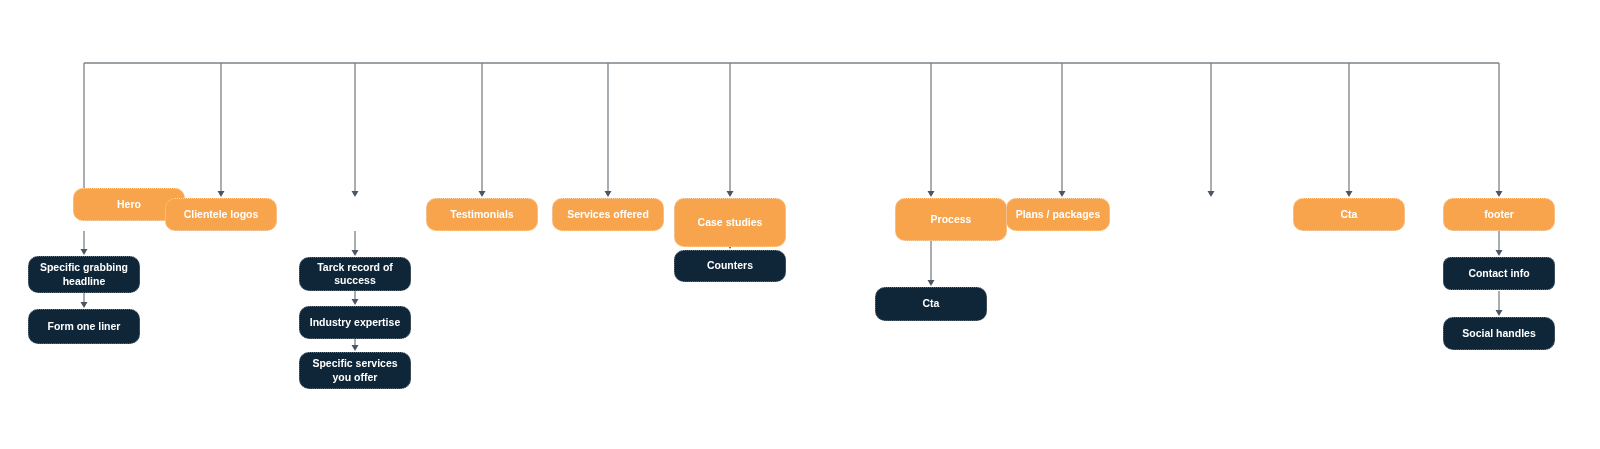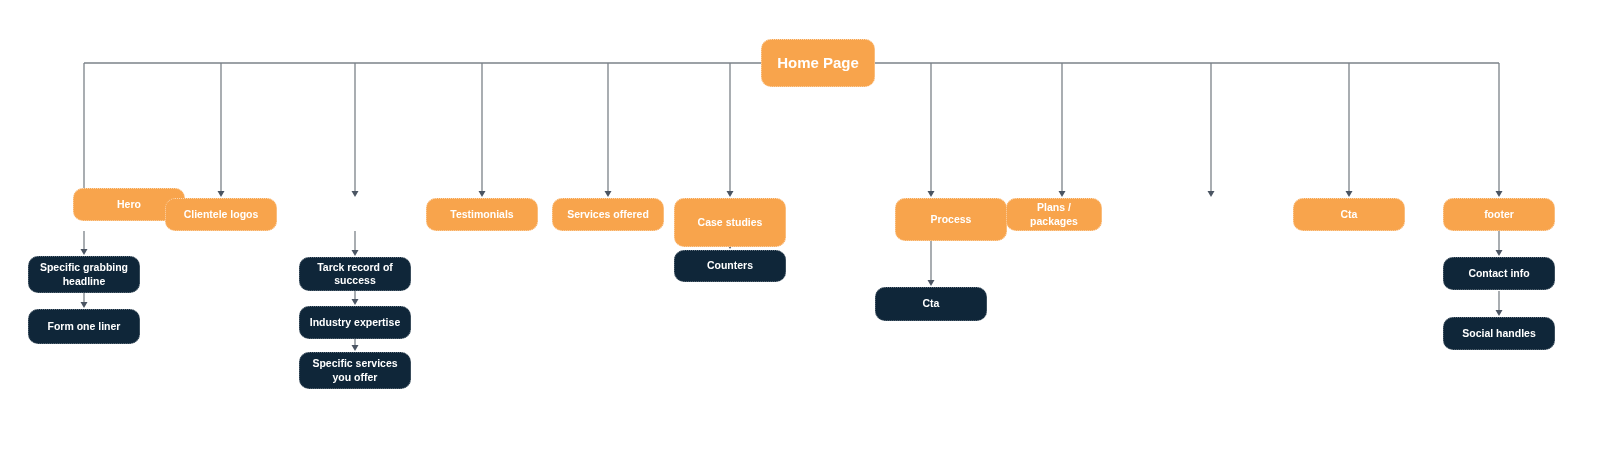--- a/index.html
+++ b/index.html
@@ -110,39 +110,38 @@
 
     <path d="M931,231 V280"></path>
     <polygon points="927.5,280 934.5,280 931,286"></polygon>
 
     <path d="M1499,231 V250"></path>
     <polygon points="1495.5,250 1502.5,250 1499,256"></polygon>
     <path d="M1499,291 V310"></path>
     <polygon points="1495.5,310 1502.5,310 1499,316"></polygon>
   </svg>
 
-  <div class="node root" style="left:761px; top:39px; width:114px; height:48px;">Home Page</div>
 
   <div class="node primary" style="left:28px; top:188px; width:112px; height:33px;margin-left:45px;">Hero</div>
   <div class="node primary" style="left:165px; top:198px; width:112px; height:33px;">Clientele logos</div>
   <div class="node primary" style="left:426px; top:198px; width:112px; height:33px;">Testimonials</div>
   <div class="node primary" style="left:552px; top:198px; width:112px; height:33px;">Services offered</div>
   <div class="node primary" style="left:674px; top:198px; width:112px; height:49px;">Case studies</div>
   <div class="node primary" style="left:875px; top:198px; width:112px; height:43px;margin-left:20px;">Process</div>
-  <div class="node primary" style="left:1006px; top:198px; width:96px; height:33px;">Plans / packages</div>
+  <div class="node primary" style="left:1006px; top:198px; width:104px; height:33px;">Plans / packages</div>
   <div class="node primary" style="left:1293px; top:198px; width:112px; height:33px;">Cta</div>
   <div class="node primary" style="left:1443px; top:198px; width:112px; height:33px;">footer</div>
 
   <div class="node secondary" style="left:28px; top:256px; width:112px; height:37px;">Specific grabbing headline</div>
   <div class="node secondary" style="left:28px; top:309px; width:112px; height:35px;">Form one liner</div>
 
   <div class="node secondary" style="left:299px; top:257px; width:112px; height:34px;">Tarck record of success</div>
   <div class="node secondary" style="left:299px; top:306px; width:112px; height:33px;">Industry expertise</div>
   <div class="node secondary" style="left:299px; top:352px; width:112px; height:37px;">Specific services you offer</div>
 
   <div class="node secondary" style="left:674px; top:250px; width:112px; height:32px;">Counters</div>
 
   <div class="node secondary" style="left:875px; top:287px; width:112px; height:34px;">Cta</div>
 
-  <div class="node secondary" style="left:1443px; top:257px; width:112px; height:33px;">Contact info</div>
+  <div class="node secondary" style="left:1443px; top:257px; width:112px; height:33px;border-radius:8px;">Contact info</div>
   <div class="node secondary" style="left:1443px; top:317px; width:112px; height:33px;">Social handles</div>
 
 </div>
 
 </body></html>

